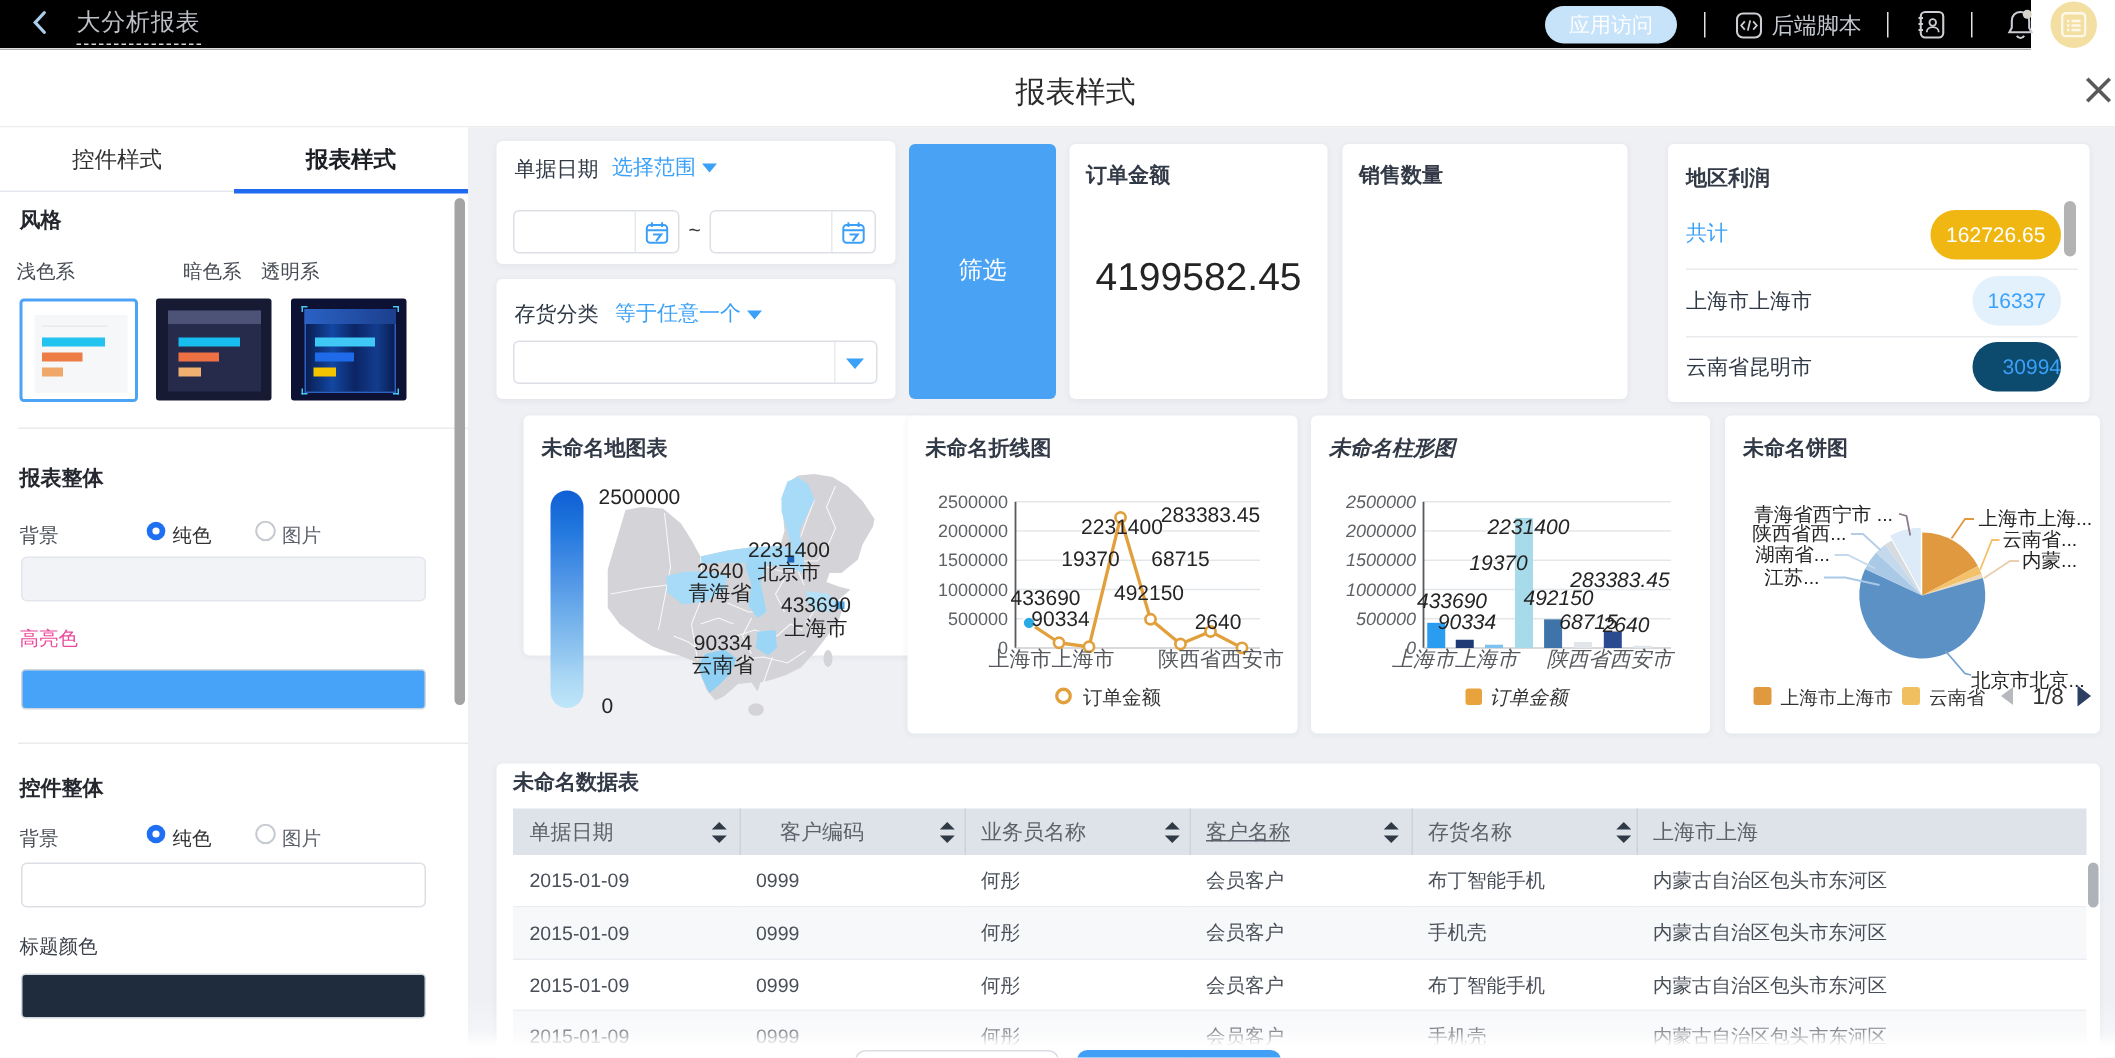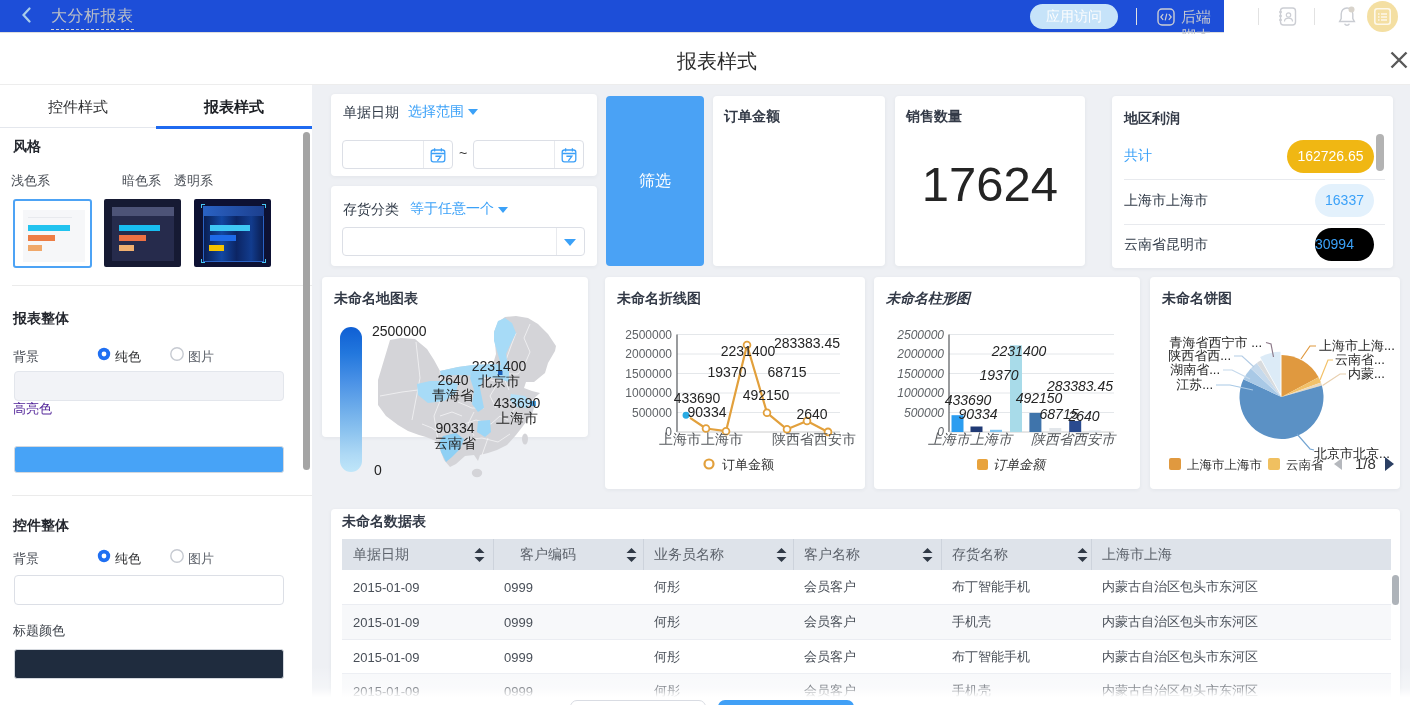--- a/index.html
+++ b/index.html
@@ -2,21 +2,21 @@
 <html><head>
 <meta charset="utf-8">
 <style>
 * { margin:0; padding:0; box-sizing:border-box; }
 html,body { width:1410px; height:705px; overflow:hidden; }
 body { font-family:"Liberation Sans", sans-serif; position:relative; background:#fff; }
 .abs { position:absolute; }
 .card { position:absolute; background:#fff; border-radius:4px; box-shadow:0 1px 4px rgba(31,45,61,0.06); }
 .ctitle { font-weight:bold; font-size:14px; color:#333a47; }
 
-#topbar { position:absolute; left:0; top:0; width:1224px; height:33px; background:#1d4ed8; border-bottom:1px solid #dedede; }
+#topbar { position:absolute; left:0; top:0; width:1354px; height:33px; background:#000000; border-bottom:1px solid #dedede; }
 
 #mhead { position:absolute; left:0; top:34px; width:1410px; height:51px; background:#fff; border-bottom:1px solid #ededed;}
 #mtitle { position:absolute; left:12px; top:48px; width:1410px; text-align:center; font-size:20px; color:#2b2b2b; }
 
 #sidebar { position:absolute; left:0; top:85px; width:312px; height:620px; background:#fff; }
 .tabbar { position:absolute; left:0; top:0; width:312px; height:43px; border-bottom:1px solid #e4e7ed; }
 .tab1 { position:absolute; left:0; top:0; width:156px; height:43px; line-height:43px; text-align:center; font-size:15px; color:#303133; }
 .tab2 { position:absolute; left:156px; top:0; width:156px; height:43px; line-height:43px; text-align:center; font-size:15px; color:#1c1f24; font-weight:bold; }
 .tabline { position:absolute; left:156px; top:41px; width:156px; height:3px; background:#1f6af0; }
 .slabel { position:absolute; left:13px; font-size:13px; color:#484d55; }
@@ -111,21 +111,21 @@
   <svg class="abs" style="left:97px;top:262px;" width="14" height="14" viewBox="0 0 14 14">
       <circle cx="7" cy="7" r="6.2" fill="#1f6ff2"></circle>
       <circle cx="7" cy="7" r="2.4" fill="#fff"></circle>
     </svg>
   <div class="slabel" style="top:263px;left:115px;color:#303133;">纯色</div>
   <svg class="abs" style="left:170px;top:262px;" width="14" height="14" viewBox="0 0 14 14">
       <circle cx="7" cy="7" r="6.2" fill="#fff" stroke="#c6cad1" stroke-width="1.4"></circle>
     </svg>
   <div class="slabel" style="top:263px;left:188px;color:#5b6069;">图片</div>
   <div class="sinput" style="top:286px;background:#f2f3f7;border-color:#e3e6ec;"></div>
-  <div class="slabel" style="top:315px;color:#4c1d95;">高亮色</div>
+  <div class="slabel" style="top:332px;color:#ec4899;">高亮色</div>
   <div class="sinput" style="top:361px;height:27px;background:#47a3f7;border-color:#d4d8de;border-radius:3px;"></div>
   <div class="sdivider" style="top:410px;"></div>
   <div class="sbold" style="top:432px;">控件整体</div>
   <div class="slabel" style="top:465px;">背景</div>
   <svg class="abs" style="left:97px;top:464px;" width="14" height="14" viewBox="0 0 14 14">
       <circle cx="7" cy="7" r="6.2" fill="#1f6ff2"></circle>
       <circle cx="7" cy="7" r="2.4" fill="#fff"></circle>
     </svg>
   <div class="slabel" style="top:465px;left:115px;color:#303133;">纯色</div>
   <svg class="abs" style="left:170px;top:464px;" width="14" height="14" viewBox="0 0 14 14">
@@ -167,41 +167,41 @@
   <div class="abs" style="left:11px;top:41px;width:243px;height:29px;border:1px solid #dcdfe6;border-radius:4px;background:#fff;">
     <div class="abs" style="right:27px;top:0;width:1px;height:27px;background:#e8eaee;"></div>
     <div class="abs" style="right:8px;top:11px;width:0;height:0;border-left:6px solid transparent;border-right:6px solid transparent;border-top:7px solid #3ba1f8;"></div>
   </div>
 </div>
 
 <div class="abs" style="left:606px;top:96px;width:98px;height:170px;background:#4aa2f5;border-radius:4px;color:#fff;font-size:16px;text-align:center;line-height:170px;">筛选</div>
 
 <div class="card" style="left:713px;top:96px;width:172px;height:170px;">
   <div class="ctitle abs" style="left:11px;top:12px;">订单金额</div>
+  <div class="abs" style="left:0;top:73px;width:172px;text-align:center;font-size:26px;color:#242424;">4199582.45</div>
 </div>
 
 <div class="card" style="left:895px;top:96px;width:190px;height:170px;">
   <div class="ctitle abs" style="left:11px;top:12px;">销售数量</div>
-  <div class="abs" style="left:0;top:60px;width:190px;text-align:center;font-size:49px;color:#242424;">17624</div>
 </div>
 
 <div class="card" style="left:1112px;top:96px;width:281px;height:172px;overflow:hidden;">
   <div class="ctitle abs" style="left:12px;top:14px;">地区利润</div>
   <div class="abs blue" style="left:12px;top:51px;font-size:14px;">共计</div>
   <div class="abs" style="left:175px;top:44px;width:87px;height:33px;background:#f0b713;border-radius:17px;color:#fff;font-size:14px;text-align:center;line-height:33px;">162726.65</div>
   <div class="abs" style="left:264px;top:38px;width:8px;height:37px;background:#b3b3b3;border-radius:4px;"></div>
   <div class="abs" style="left:12px;top:83px;width:261px;height:1px;background:#e8eaee;"></div>
   <div class="abs" style="left:12px;top:96px;font-size:14px;color:#303a47;">上海市上海市</div>
   <div class="abs" style="left:203px;top:88px;width:59px;height:33px;background:#e3f1fc;border-radius:17px;color:#3ba1f8;font-size:14px;text-align:center;line-height:33px;">16337</div>
   <div class="abs" style="left:12px;top:128px;width:261px;height:1px;background:#e8eaee;"></div>
   <div class="abs" style="left:12px;top:140px;font-size:14px;color:#303a47;">云南省昆明市</div>
-  <div class="abs" style="left:203px;top:132px;width:59px;height:33px;background:#000000;border-radius:17px;color:#3ba1f8;font-size:14px;text-align:left;line-height:33px;">30994</div>
-</div>
-
-<div class="card" style="left:322px;top:277px;width:266px;height:160px;">
+  <div class="abs" style="left:203px;top:132px;width:59px;height:33px;background:#0c4a6e;border-radius:17px;color:#3ba1f8;font-size:14px;text-align:right;line-height:33px;">30994</div>
+</div>
+
+<div class="card" style="left:349px;top:277px;width:266px;height:160px;">
   <div class="ctitle abs" style="left:12px;top:13px;">未命名地图表</div>
   <div class="abs" style="left:18px;top:50px;width:22px;height:145px;border-radius:11px;background:linear-gradient(180deg,#0f5fd4 0%,#2277dd 18%,#4b92e6 38%,#6babea 55%,#8cc3ef 72%,#aed9f5 88%,#bfe6f9 100%);"></div>
   <div class="abs" style="left:50px;top:46px;font-size:14px;color:#242424;">2500000</div>
   <div class="abs" style="left:52px;top:185px;font-size:14px;color:#242424;">0</div>
   <svg class="abs" style="left:56px;top:39px;" width="182" height="166" viewBox="0 0 182 166">
     <path d="M0,64 L12,24 L23,22 L37,23 L49,33 L56,44 L62,55 L80,51 L95,49 L115,48 L118,38 L116,16 L120,6 L127,1 L138,0 L150,2 L160,8 L170,18 L178,30 L177,35 L170,47 L167,57 L156,66 L148,66 L146,72 L154,75 L162,77 L154,84 L156,92 L154,98 L145,110 L138,119 L129,129 L119,134 L110,137 L102,139 L100,145 L96,139 L87,140 L78,148 L72,151 L66,144 L63,136 L58,125 L48,121 L41,119 L30,115 L20,109 L8,100 L0,89 Z" fill="#d4d4d8"></path>
     <ellipse cx="99" cy="157" rx="5.2" ry="4.2" fill="#d4d4d8"></ellipse>
     <ellipse cx="147" cy="123" rx="3" ry="5.6" fill="#d4d4d8"></ellipse>
     <g stroke="#fff" stroke-width="0.7" fill="none" opacity="0.85">
       <path d="M38,26 L42,62 L34,104"></path>
@@ -378,21 +378,21 @@
     <text x="205" y="192" font-size="15" fill="#333">1/8</text>
     <path d="M235,180 L244,187 L235,194 Z" fill="#2b3f63"></path>
   </svg>
 </div>
 <div class="card" style="left:331px;top:509px;width:1069px;height:240px;">
   <div class="ctitle abs" style="left:11px;top:4px;">未命名数据表</div>
   <div class="abs" style="left:11px;top:30px;width:1049px;height:31px;background:#dee3ea;"></div>
   <div class="abs hcell" style="left:22px;">单据日期</div>
   <div class="abs hcell" style="left:173px;margin-left:16px;">客户编码</div>
   <div class="abs hcell" style="left:323px;">业务员名称</div>
-  <div class="abs hcell" style="left:473px;">客户名称</div>
+  <div class="abs hcell" style="left:473px;text-decoration:underline;">客户名称</div>
   <div class="abs hcell" style="left:621px;">存货名称</div>
   <div class="abs hcell" style="left:771px;">上海市上海</div>
   <svg class="abs sicon" style="left:142px;">
       <use href="#sorticon"></use>
     </svg>
   <svg class="abs sicon" style="left:294px;">
       <use href="#sorticon"></use>
     </svg>
   <svg class="abs sicon" style="left:444px;">
       <use href="#sorticon"></use>

